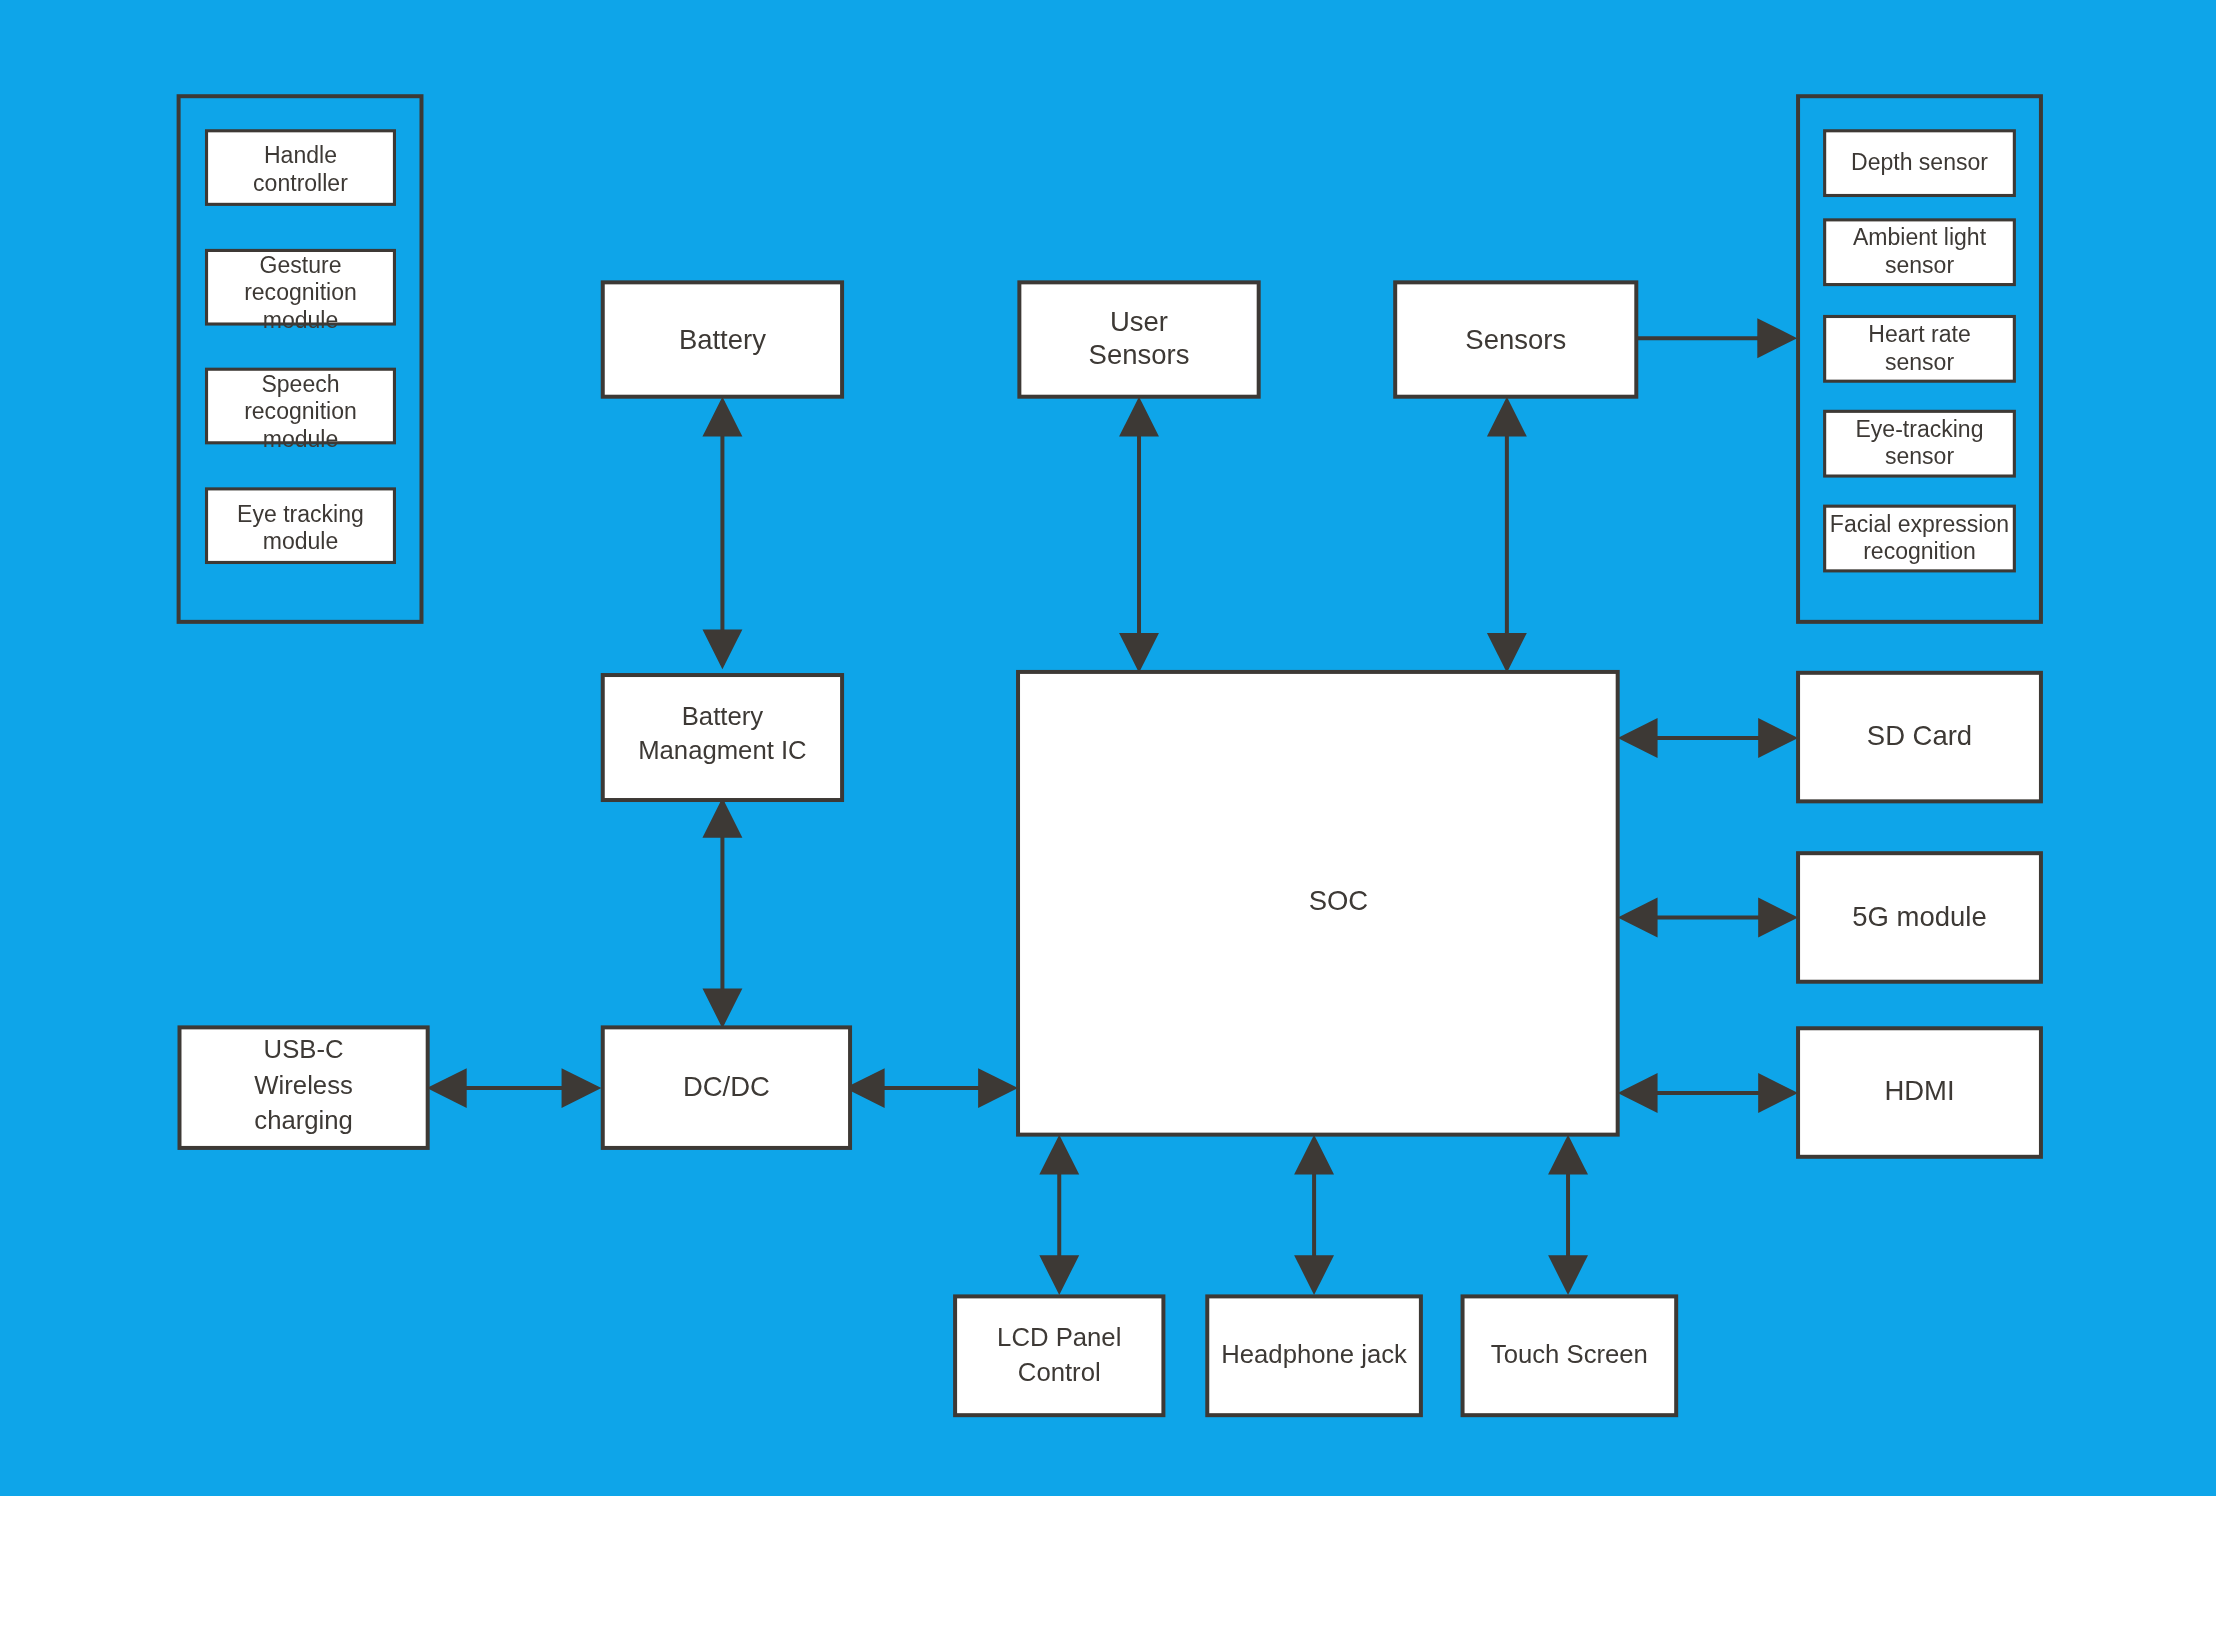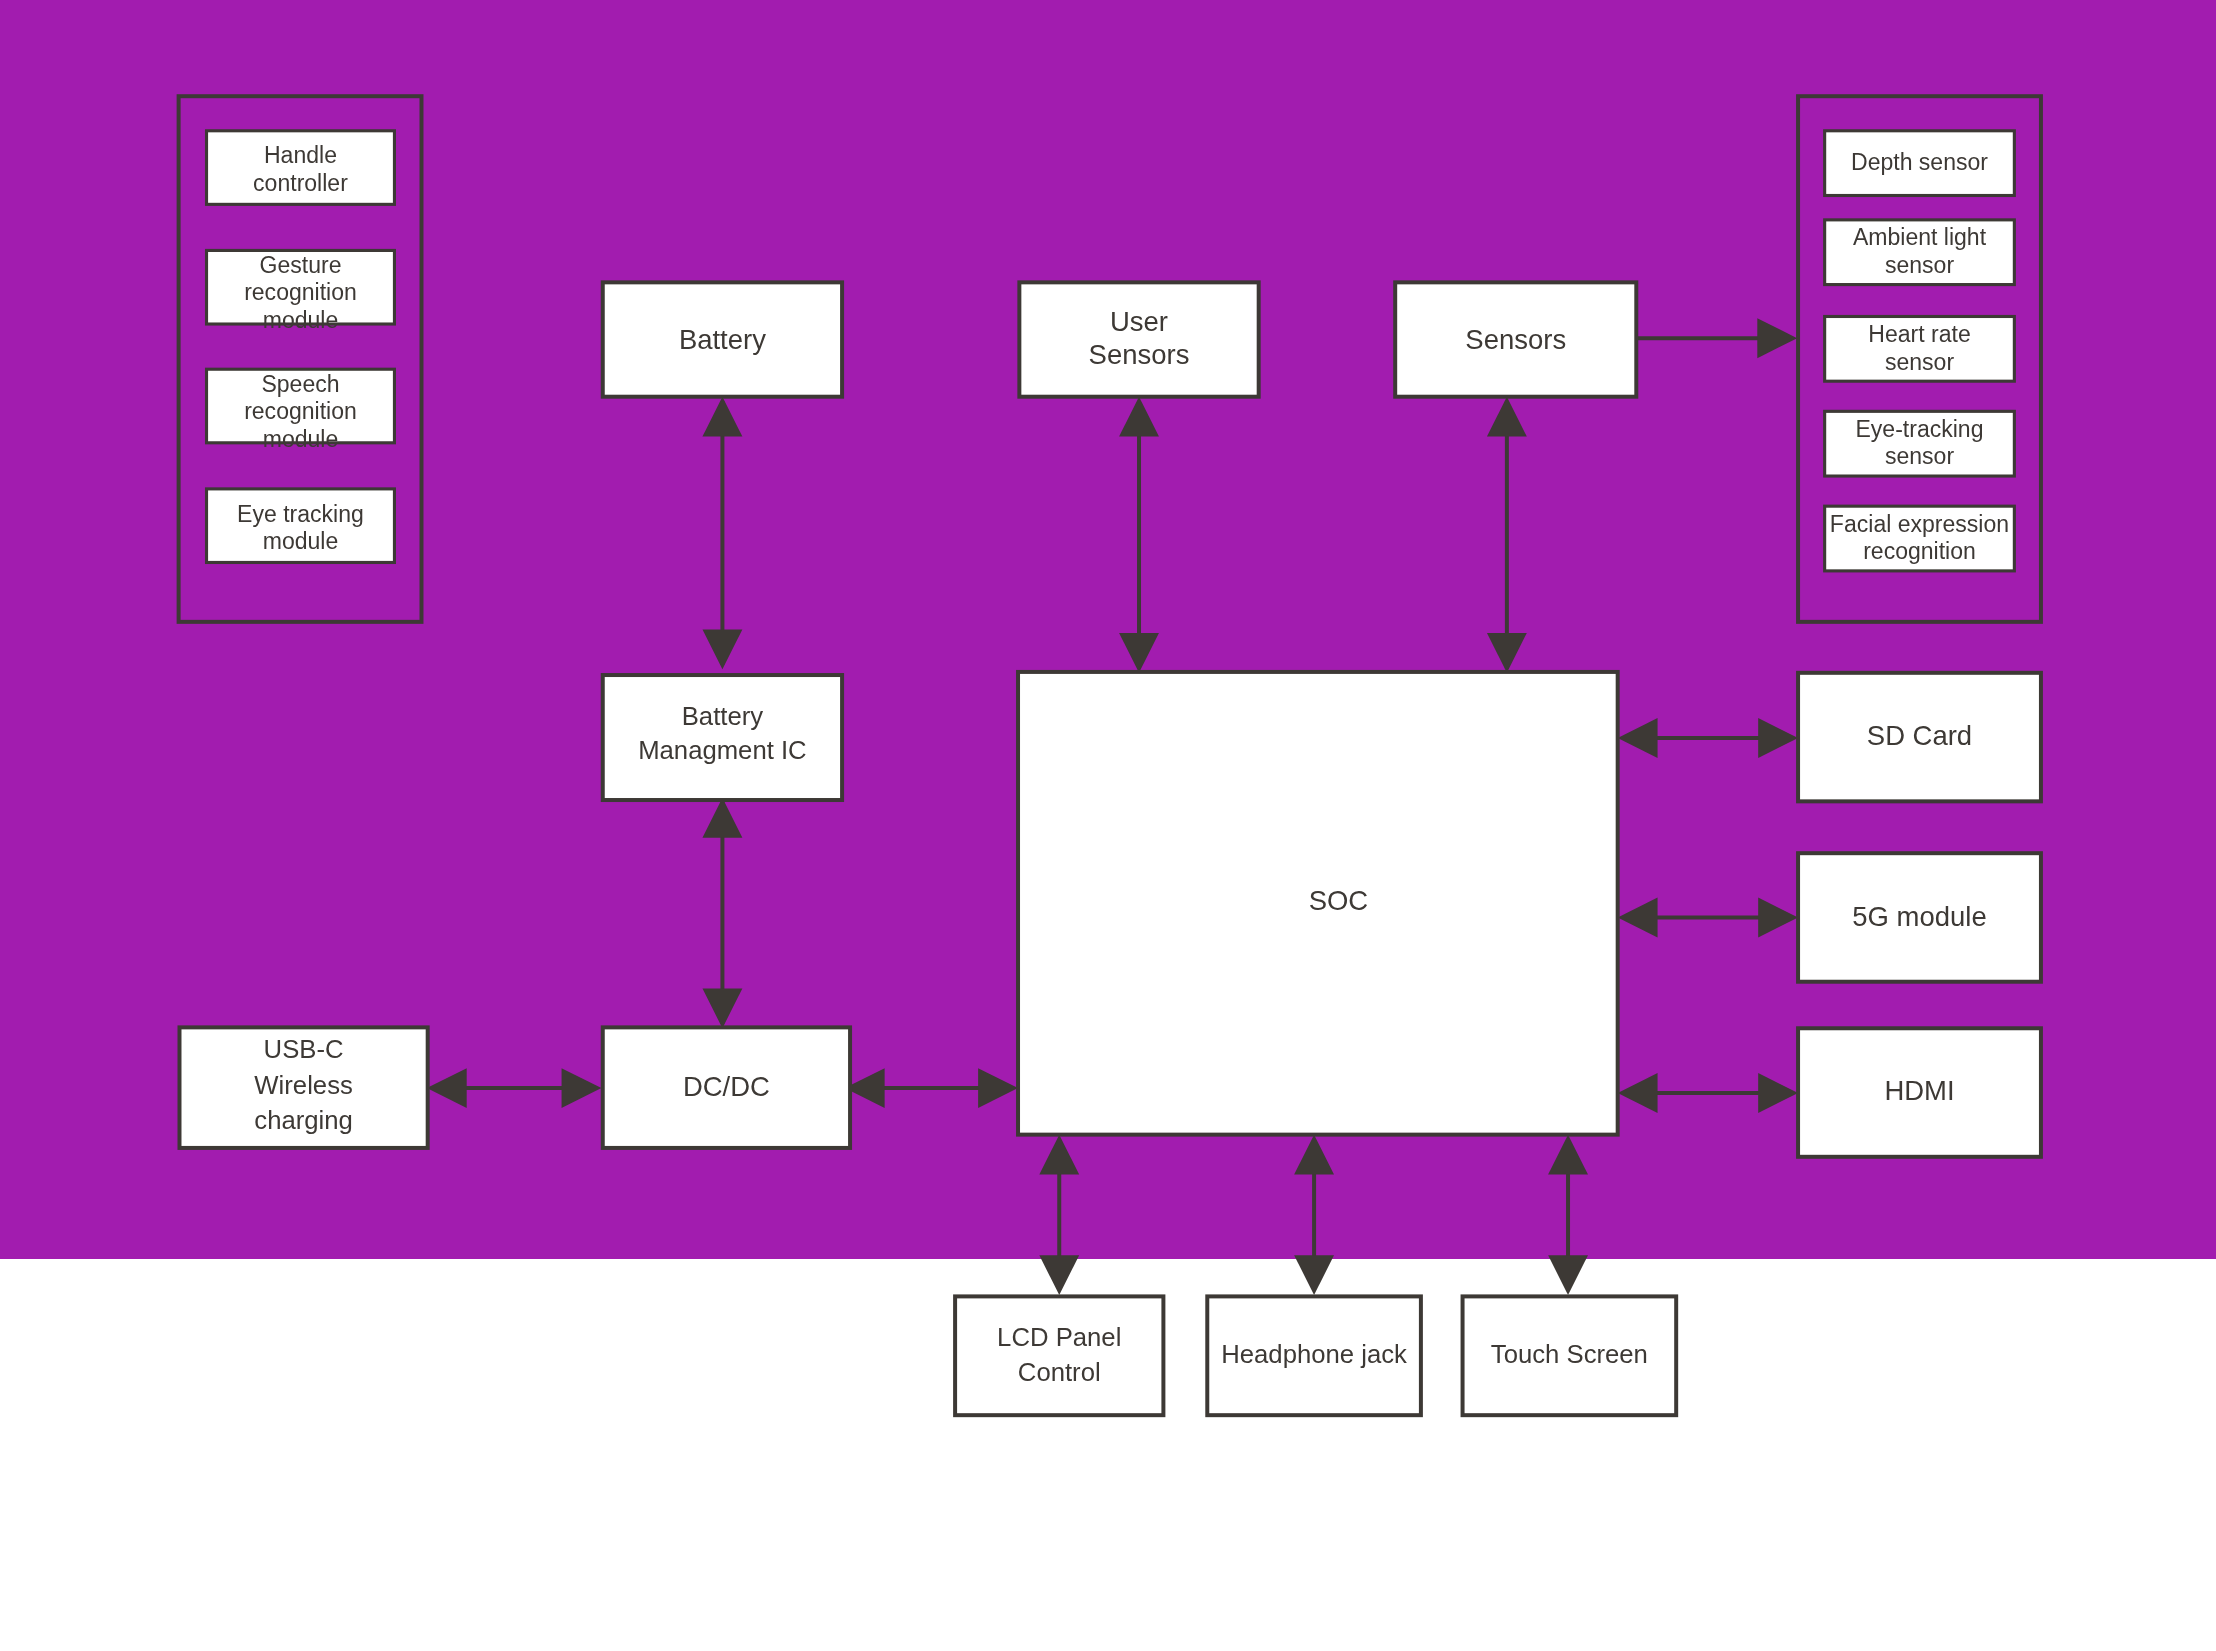--- a/index.html
+++ b/index.html
@@ -9,22 +9,22 @@
   }
   body {
     width: 2216px;
     height: 1651px;
     font-family: "Liberation Sans", sans-serif;
     overflow: hidden;
   }
   #diagram-root {
     position: relative;
     width: 2216px;
-    height: 1259px;
-    background: #a21caf;
+    height: 1496px;
+    background: #0ea5e9;
   }
   svg#diagram-canvas {
     position: absolute;
     top: 0;
     left: 0;
     width: 2216px;
     height: 1651px;
     display: block;
   }
   .box-rect {

